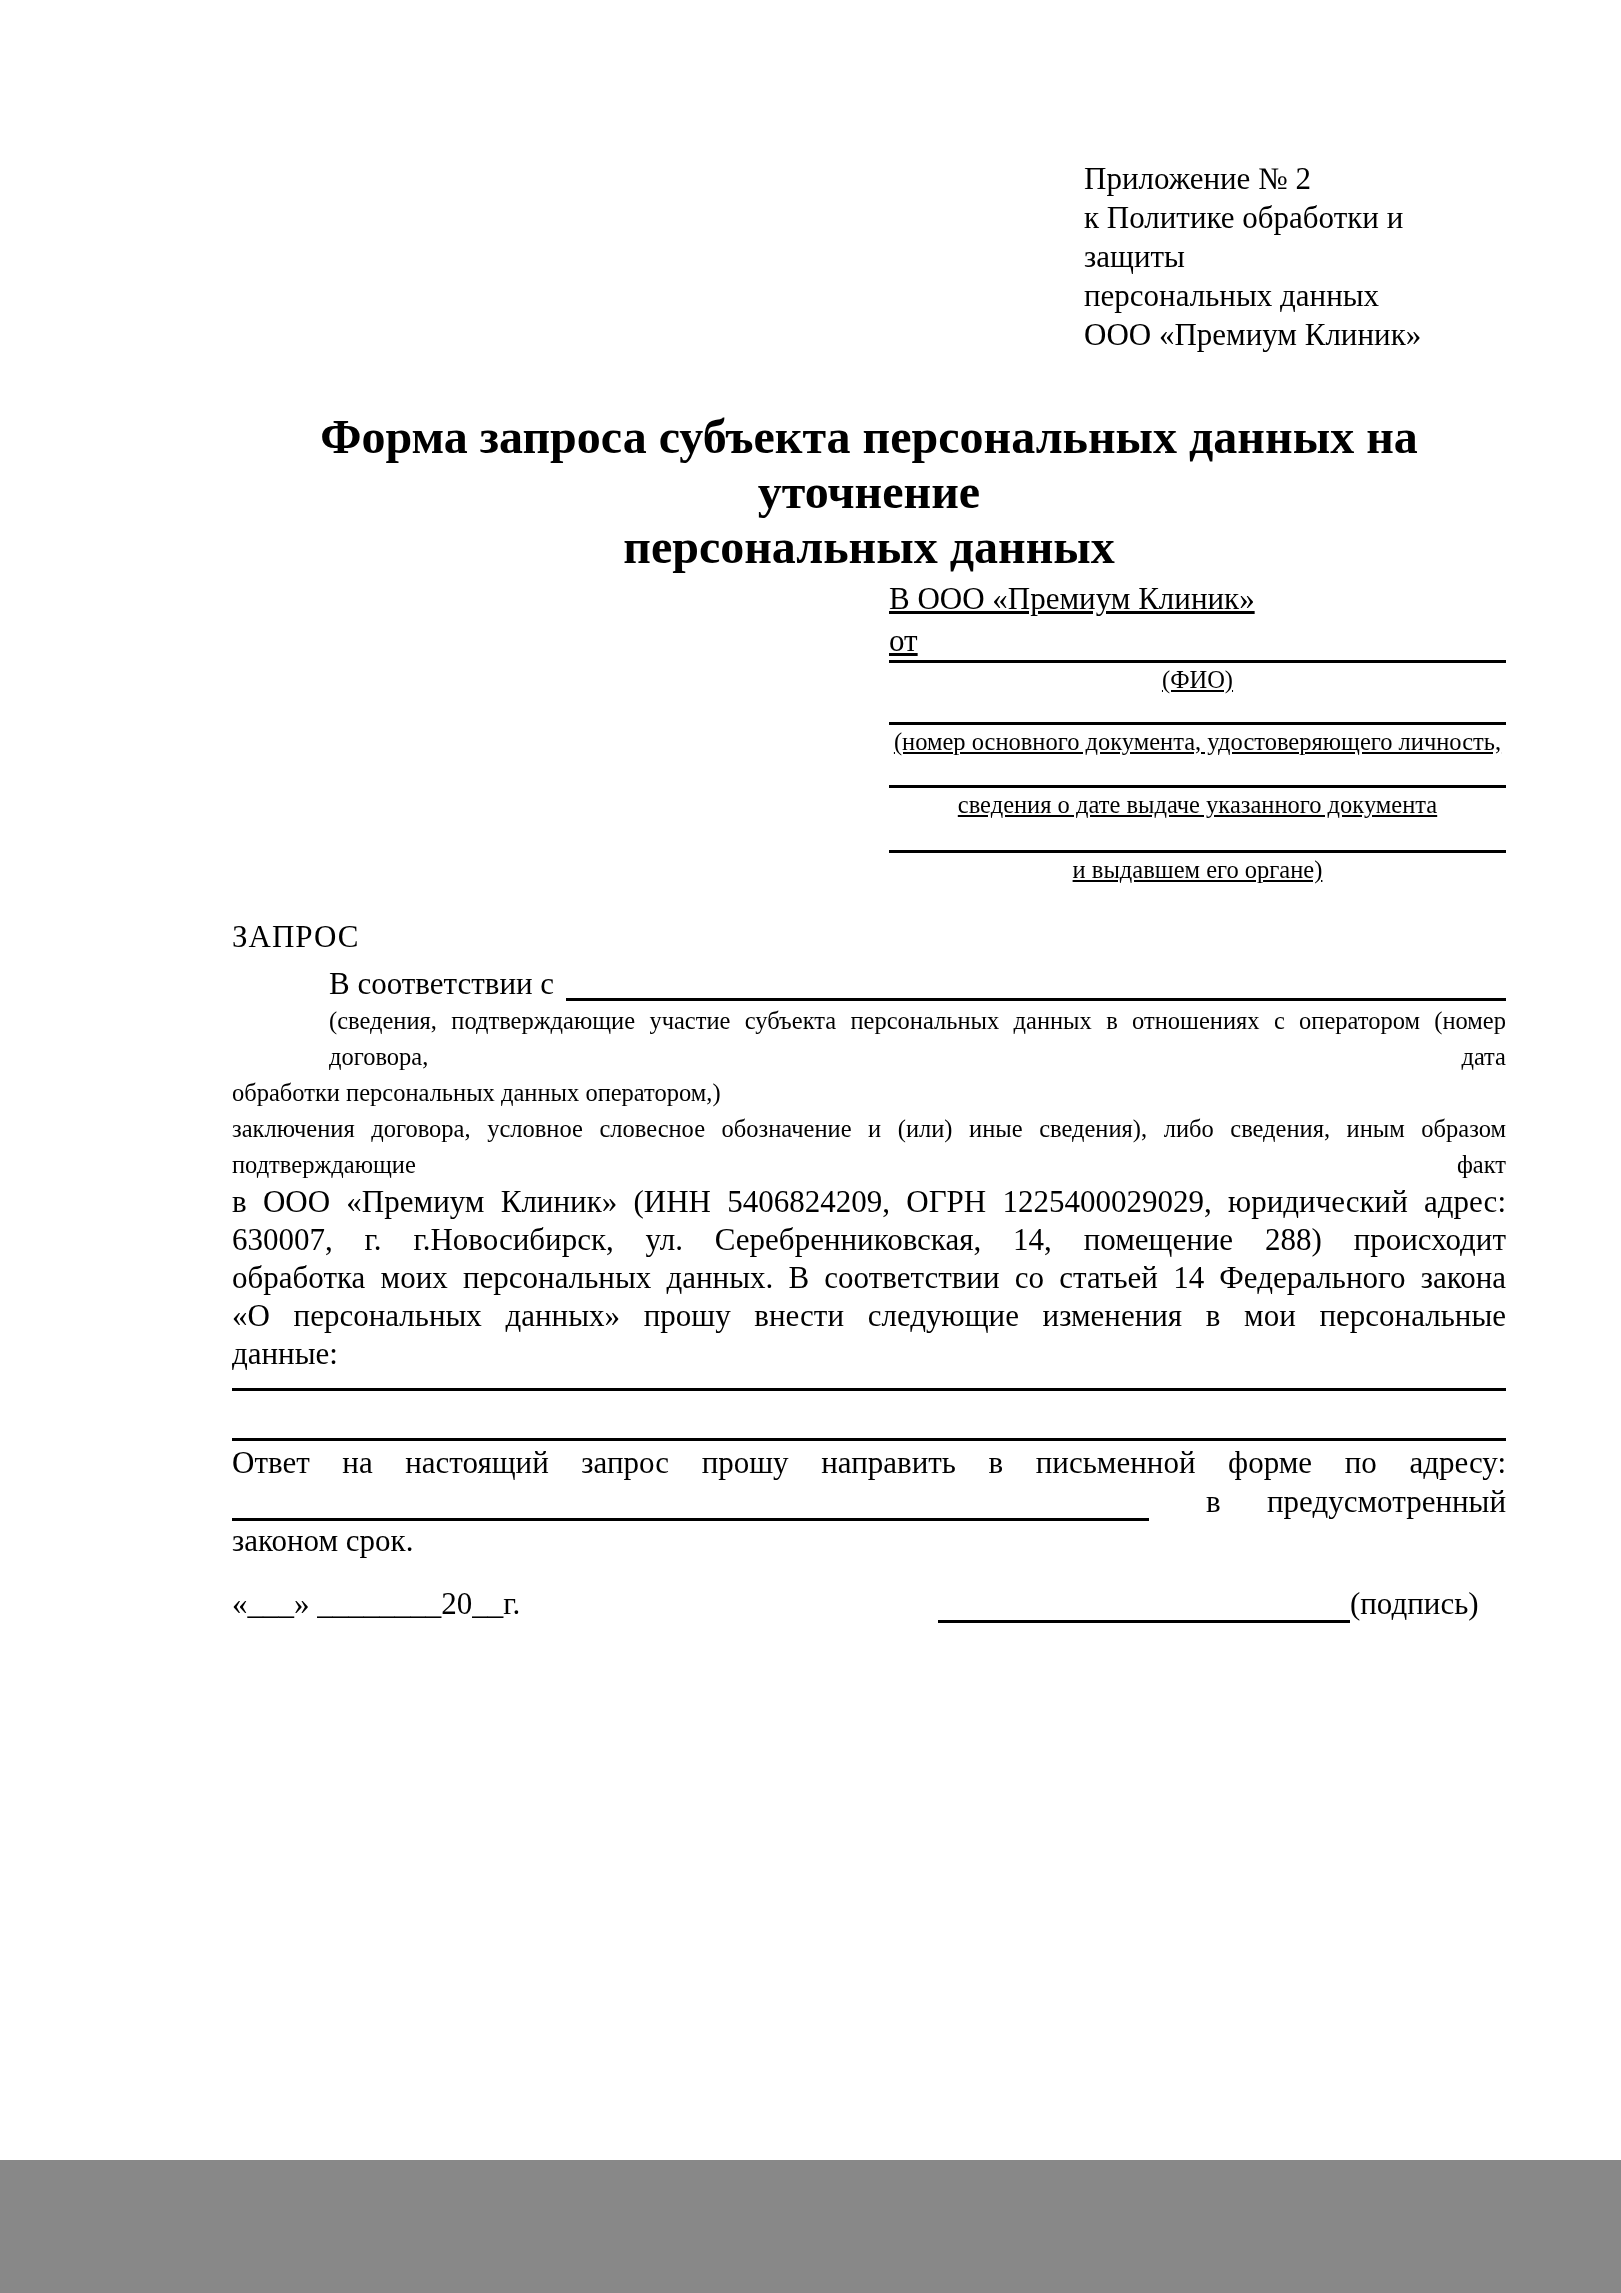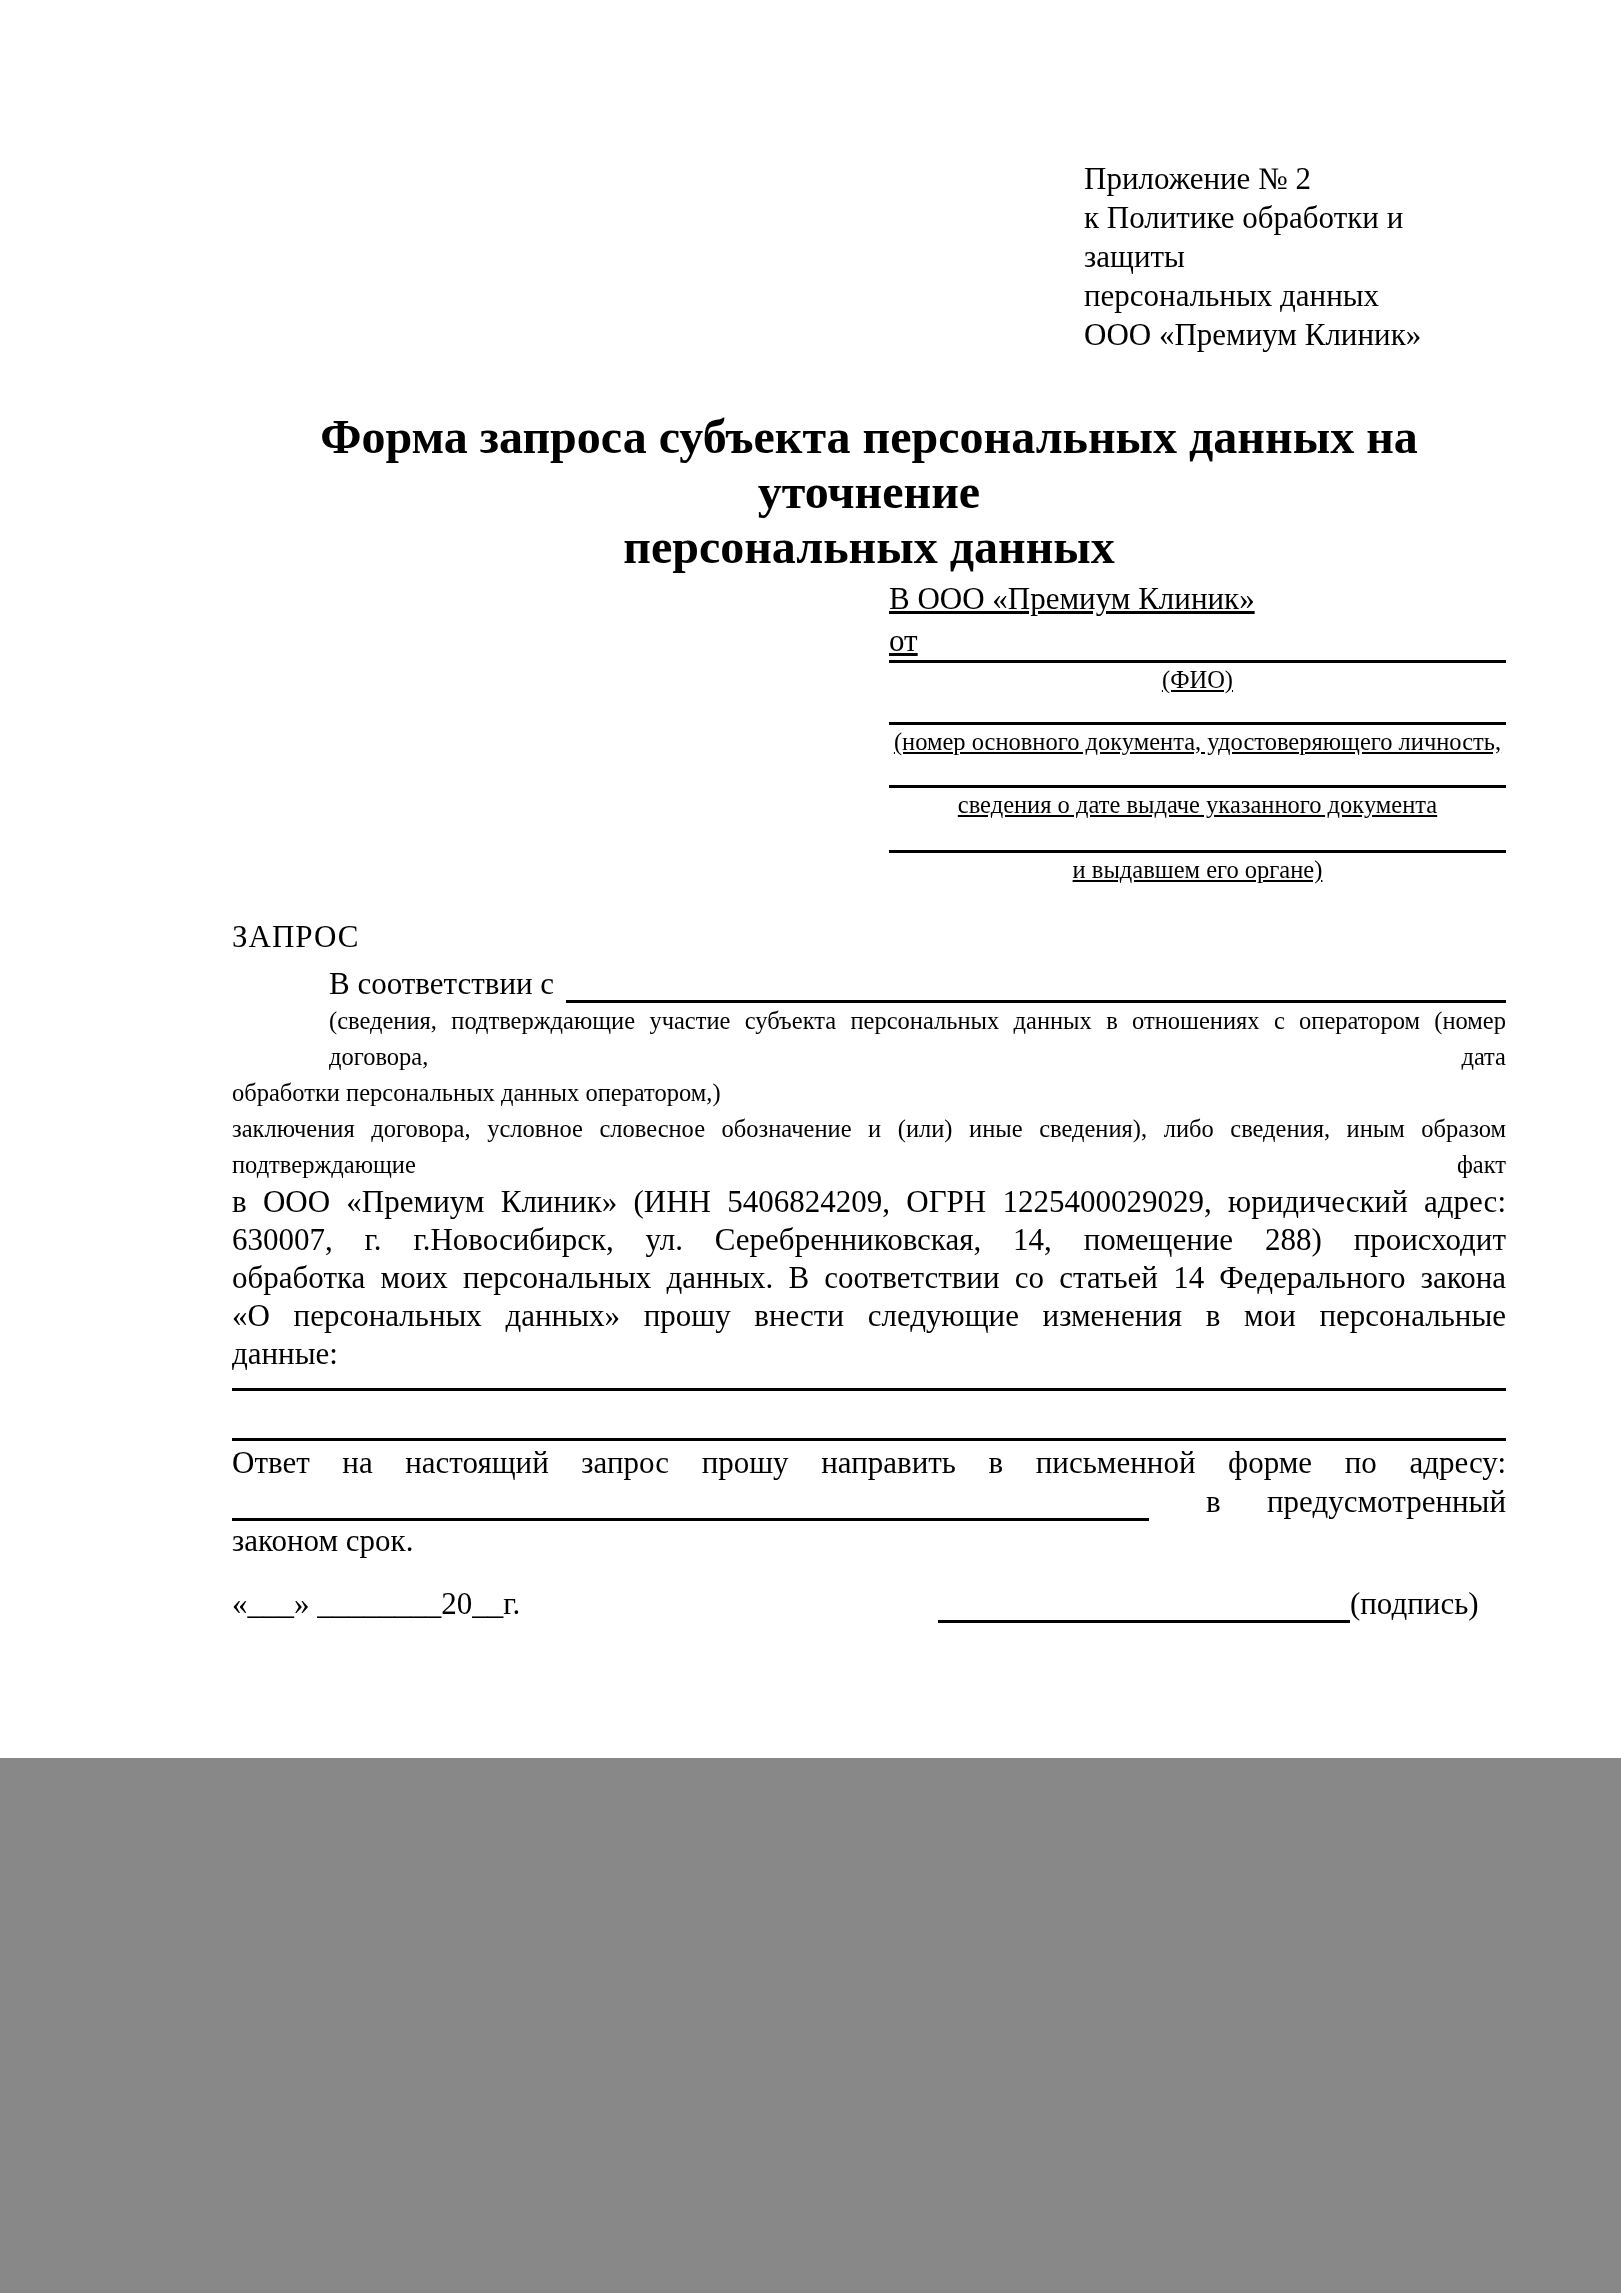--- a/index.html
+++ b/index.html
@@ -1,19 +1,19 @@
 <!DOCTYPE html>
 <html><head>
 <meta charset="utf-8">
 <style>
   html, body { margin: 0; padding: 0; background: #888; }
   .page {
     position: relative;
     width: 1621px;
-    height: 1758px;
+    height: 2160px;
     margin: 0 auto;
     background: #ffffff;
     box-sizing: border-box;
     padding: 159px 115px 0 232px;
     font-family: "Liberation Serif", "DejaVu Serif", serif;
     font-size: 31px;
     color: #000000;
     overflow: hidden;
   }
   
@@ -26,21 +26,21 @@
   .addr-from { line-height: 35px; }
   .blank { border-bottom: 3.9px solid #000; }
   .addr-blank-1 { height: 2px; }
   .addr-blank-2 { height: 25.5px; }
   .addr-blank-3 { height: 27.4px; }
   .addr-blank-4 { height: 29px; }
   .addr-caption { font-size: 24.5px; line-height: 33px; text-align: center; }
   
   .req-heading { margin-top: 31px; text-align: left; line-height: 39px; letter-spacing: 1px; }
   
-  .inline-row { display: flex; align-items: flex-end; height: 39px; margin-top: 7.8px; }
+  .inline-row { display: flex; align-items: center; height: 39px; margin-top: 7.8px; }
   .inline-row .lbl { line-height: 39px; white-space: nowrap; margin-left: 97px; }
   .inline-row .fill { flex: 1; height: 33px; border-bottom: 3.9px solid #000; margin-left: 11.8px; }
   
   .small-print { font-size: 24.5px; }
   .sp-line { line-height: 36px; text-align: justify; text-align-last: justify; }
   .sp-line.first { padding-left: 97px; }
   .sp-line.last { text-align: left; text-align-last: left; }
   
   .body-par {}
   .b-line { line-height: 38px; text-align: justify; text-align-last: justify; }

